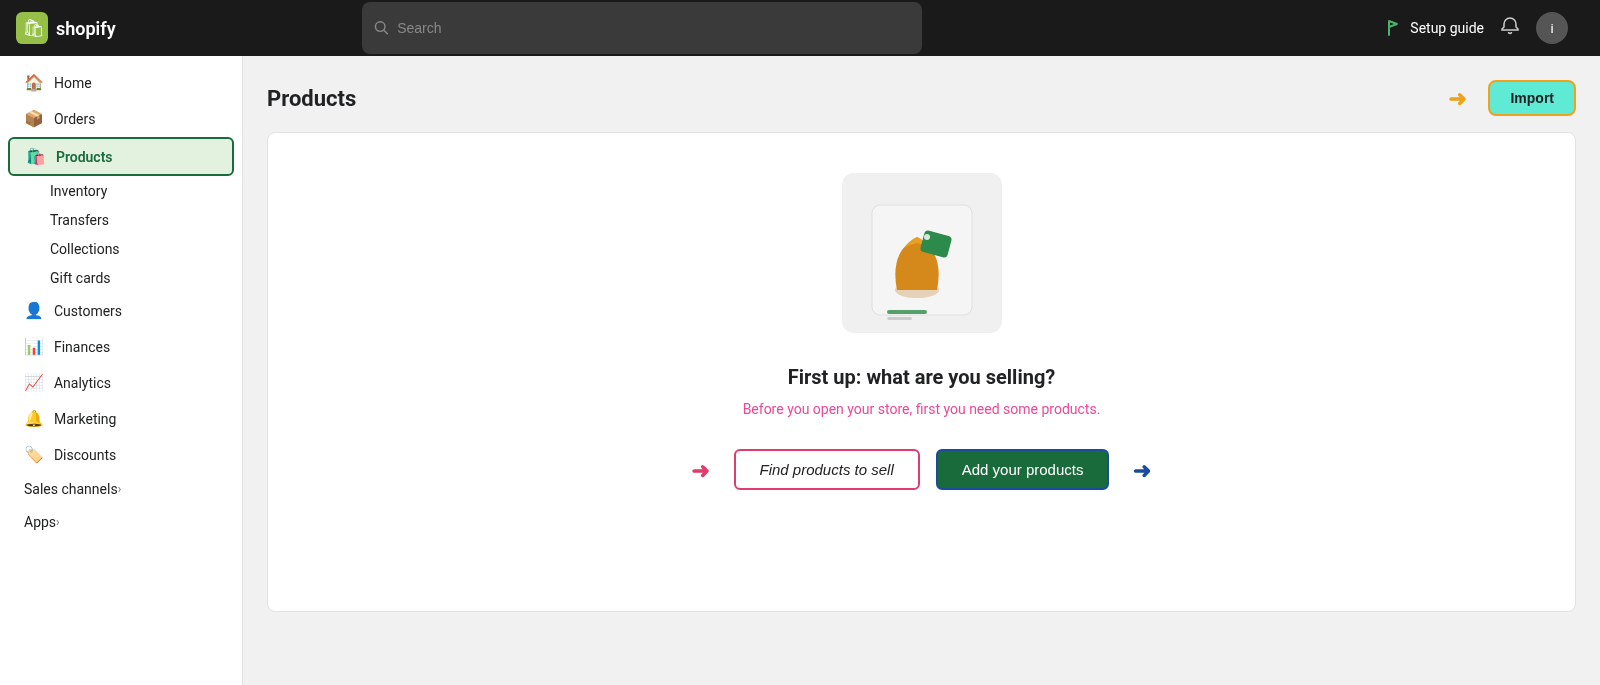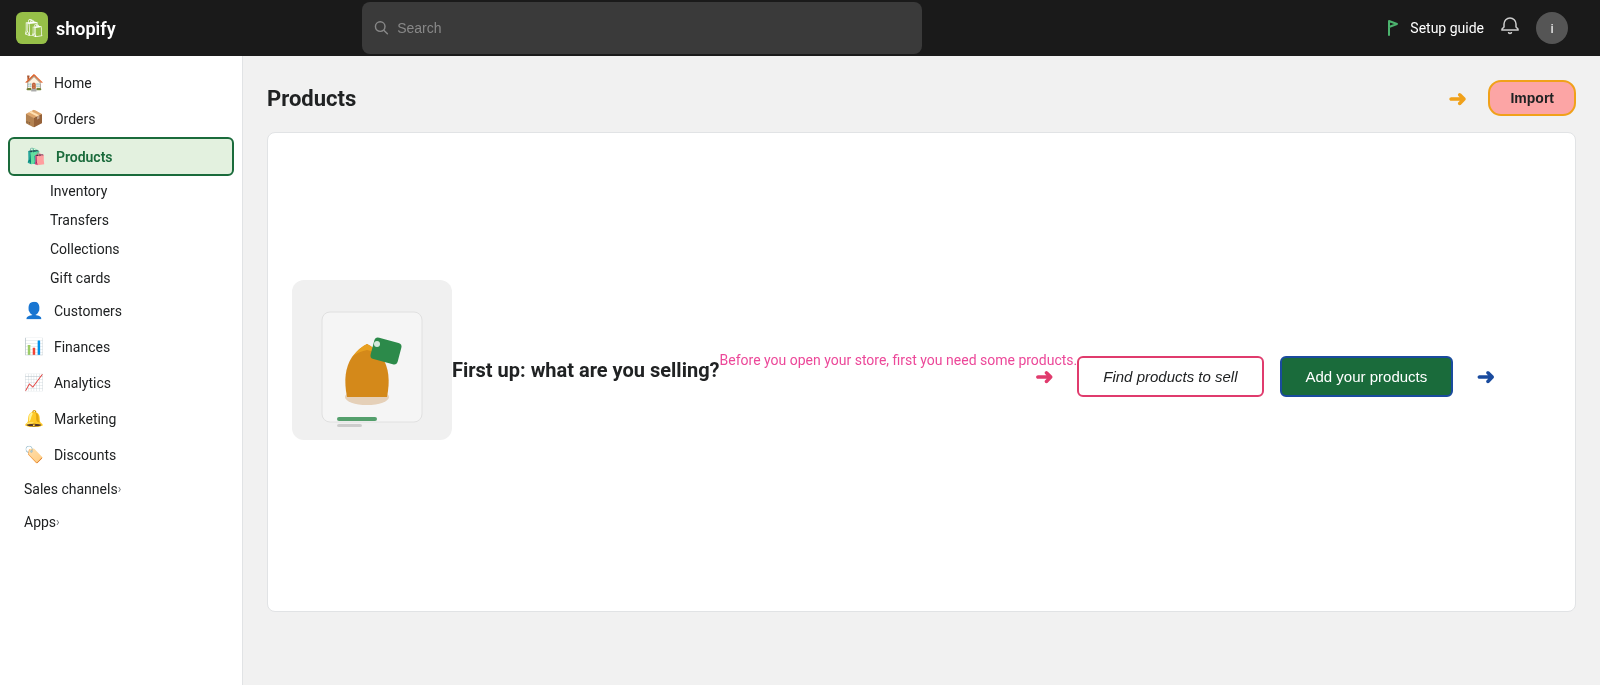--- a/index.html
+++ b/index.html
@@ -50,34 +50,34 @@
       border-radius: 6px; margin: 1px 8px;
     }
     .sidebar-section-row .left { display: flex; align-items: center; gap: 10px; }
     .chevron { font-size: 12px; color: #6d7175; }
 
     
     .main { flex: 1; overflow-y: auto; padding: 24px; background: #f1f1f1; }
     .page-header { display: flex; align-items: center; justify-content: space-between; margin-bottom: 16px; }
     .page-title { font-size: 22px; font-weight: 700; color: #202223; }
     .import-btn {
-      padding: 8px 20px; background: #fca5a5; border: 2px solid #f0a11a;
-      border-radius: 13px; font-size: 14px; font-weight: 600; cursor: pointer;
+      padding: 8px 20px; background: #5eead4; border: 2px solid #f0a11a;
+      border-radius: 8px; font-size: 14px; font-weight: 600; cursor: pointer;
       color: #202223; display: flex; align-items: center; gap: 8px;
       position: relative;
     }
     .import-arrow {
       position: absolute; left: -40px; top: 50%; transform: translateY(-50%);
       color: #f0a11a; font-size: 22px; font-weight: 900;
     }
 
     
     .product-card {
       background: #fff; border-radius: 8px; border: 1px solid #e1e3e5;
-      padding: 40px 24px 32px; display: flex; 
+      padding: 40px 24px 32px; display: flex; flex-direction: column;
       align-items: center; min-height: 480px;
     }
     .product-illustration {
       width: 160px; height: 160px; background: #f0f0f0; border-radius: 12px;
       display: flex; align-items: flex-end; justify-content: center;
       margin-bottom: 32px; position: relative; overflow: visible;
     }
     .vase-svg { margin-bottom: 8px; }
 
     .product-card-title { font-size: 20px; font-weight: 700; color: #202223; margin-bottom: 12px; text-align: center; }

